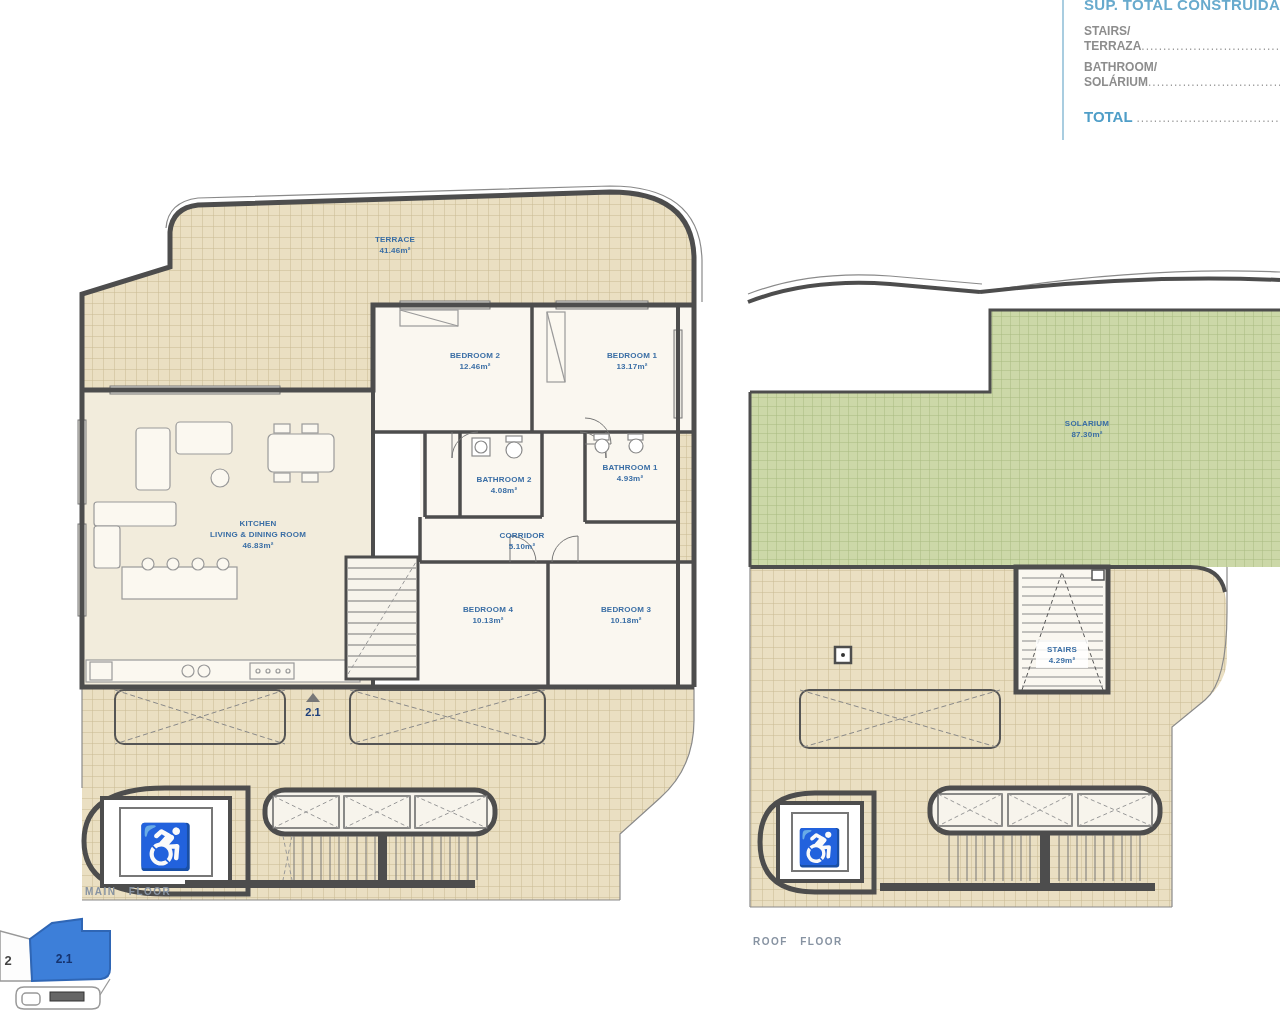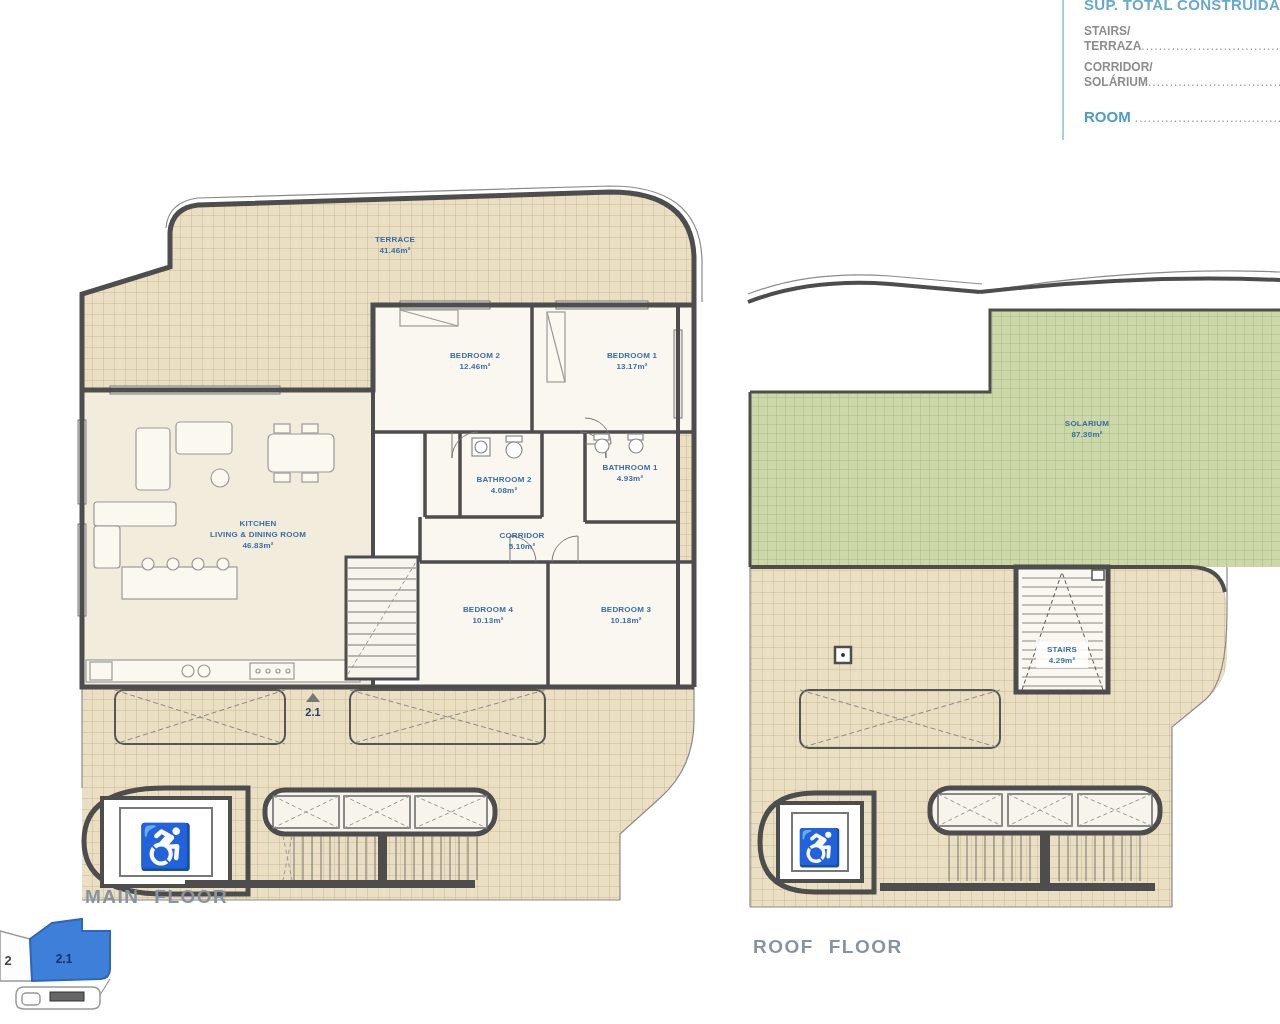--- a/index.html
+++ b/index.html
@@ -5,21 +5,21 @@
   html,body{margin:0;padding:0;}
   body{width:1280px;height:1024px;position:relative;background:#fff;overflow:hidden;
        font-family:"Liberation Sans",sans-serif;}
   svg{position:absolute;overflow:visible;}
   svg text{font-family:"Liberation Sans",sans-serif;}
   .rl{font-size:8px;font-weight:bold;fill:#3a6ea5;text-anchor:middle;letter-spacing:.2px;}
   .unitmark{font-size:11px;font-weight:bold;fill:#1d3f7a;text-anchor:middle;}
   .wc{fill:#3f3f3f;text-anchor:middle;}
   .kpu{font-size:12px;font-weight:bold;fill:#16336e;text-anchor:middle;}
   .kpn{font-size:13px;font-weight:bold;fill:#444;text-anchor:middle;}
-  .caption{position:absolute;font-size:19px;font-weight:600;color:#8793a2;
+  .caption{position:absolute;font-size:10px;font-weight:600;color:#8793a2;
            letter-spacing:1.5px;word-spacing:8px;}
   .sumpanel{position:absolute;left:1084px;top:0;width:196px;height:150px;overflow:hidden;}
   .sumtitle{position:absolute;left:0;top:-4px;font-size:15px;font-weight:bold;color:#68aacd;
             letter-spacing:.3px;white-space:nowrap;}
   .sumrow{position:absolute;left:0;font-size:12px;font-weight:600;color:#8d8d8d;
           line-height:15px;white-space:nowrap;}
   .dots{color:#9a9a9a;font-weight:400;letter-spacing:1px;}
   .sumtotal{position:absolute;left:0;top:108px;font-size:15px;font-weight:bold;color:#4f9ec8;
             white-space:nowrap;}
   .vdivider{position:absolute;left:1062px;top:0;width:2px;height:140px;background:#a9cde0;}
@@ -28,25 +28,25 @@
 <body>
 
 <div class="vdivider"></div>
 <div class="sumpanel">
   <div class="sumtitle">SUP. TOTAL CONSTRUIDA</div>
   <div class="sumrow" style="top:24px;">
     <span>STAIRS/</span><br>
     <span>TERRAZA</span><span class="dots">......................................................</span>
   </div>
   <div class="sumrow" style="top:60px;">
-    <span>CORRIDOR/</span><br>
+    <span>BATHROOM/</span><br>
     <span>SOLÁRIUM</span><span class="dots">....................................................</span>
   </div>
   <div class="sumtotal">
-    <span>ROOM</span>
+    <span>TOTAL</span>
     <span class="dots" style="font-size:12px;">............................................................</span>
   </div>
 </div>
 
 <svg width="640" height="728" style="left:70px;top:182px;">
   <defs>
     <pattern id="tileM" width="11" height="11" patternUnits="userSpaceOnUse">
       <rect width="11" height="11" fill="#eadfc2"></rect>
       <path d="M11 0H0V11" fill="none" stroke="#c9ba93" stroke-width="1"></path>
     </pattern>

